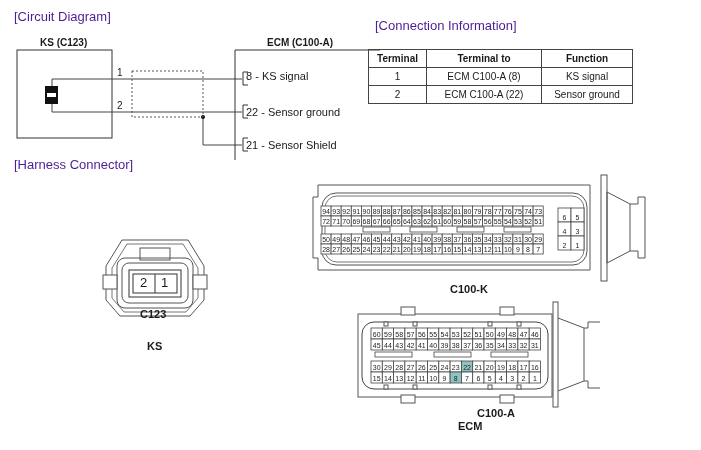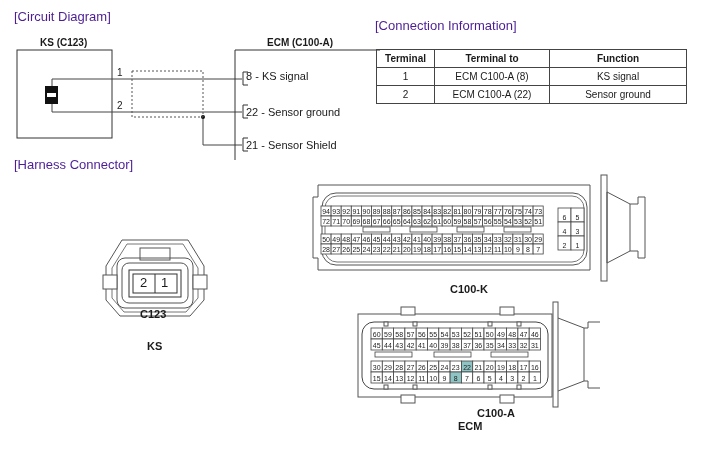--- a/index.html
+++ b/index.html
@@ -46,21 +46,21 @@
   <polyline points="248,138 243,138 243,151 248,151" fill="none" stroke="#333" stroke-width="1"></polyline>
 </svg>
 
 <div class="abs lbl" style="left:117px;top:67px;">1</div>
 <div class="abs lbl" style="left:117px;top:100px;">2</div>
 
 <div class="abs lbl" style="left:246px;top:70px;font-size:11px;"><span>8</span><span> - KS signal</span></div>
 <div class="abs lbl" style="left:246px;top:106px;font-size:11px;text-align:right;"><span>22</span><span> - Sensor ground</span></div>
 <div class="abs lbl" style="left:246px;top:139px;font-size:11px;"><span>21</span><span> - Sensor Shield</span></div>
 
-<table class="abs conn" style="left:376px;top:49px;width:311px;">
+<table class="abs conn" style="left:368px;top:49px;width:265px;">
   <thead>
     <tr>
       <th style="width:57px;">Terminal</th>
       <th style="width:114px;">Terminal to</th>
       <th>Function</th>
     </tr>
   </thead>
   <tbody>
     <tr>
       <td>1</td>

